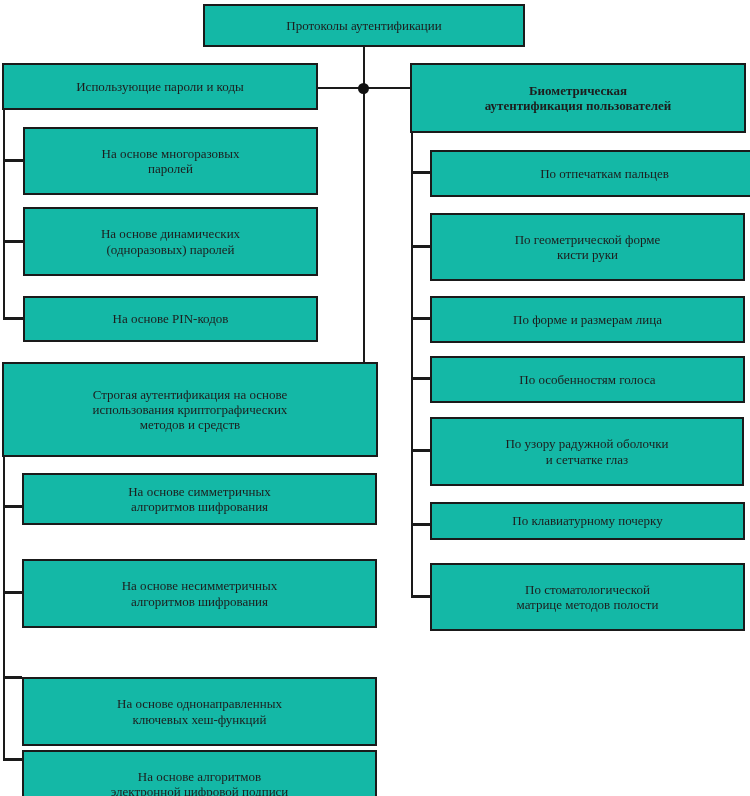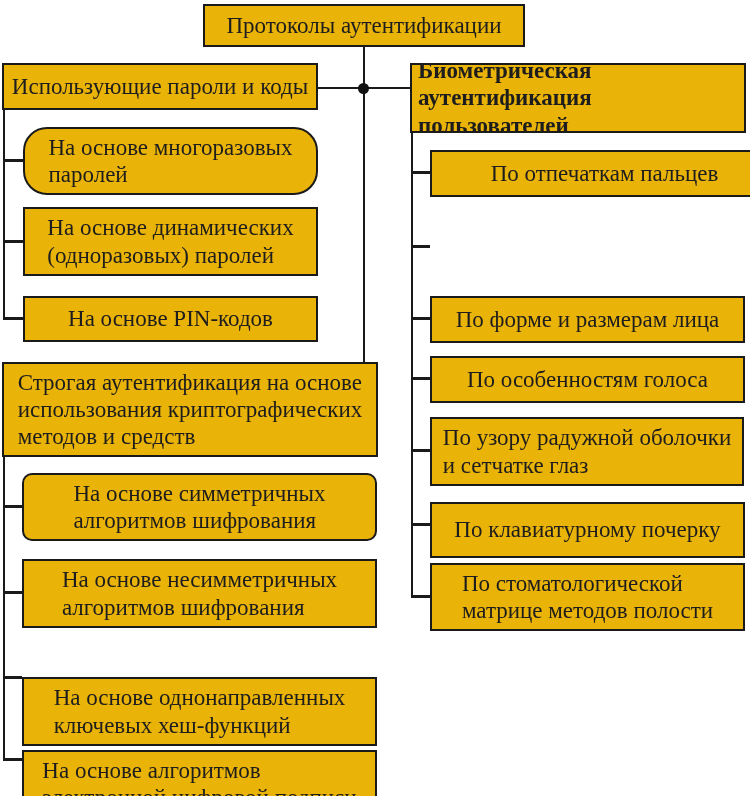--- a/index.html
+++ b/index.html
@@ -8,73 +8,73 @@
     width:750px;
     height:796px;
     background:#ffffff;
     font-family:"Liberation Serif","DejaVu Serif",serif;
     overflow:hidden;
   }
   .box{
     position:absolute;
     box-sizing:border-box;
     border:2px solid #1a1a1a;
-    background:#eab308;
+    background:#14b8a6;
     color:#1d1d1d;
     display:flex;
     align-items:center;
     justify-content:center;
-    text-align:left;
+    text-align:center;
     white-space:pre-line;
-    font-size:23px;
+    font-size:13px;
     line-height:1.18;
     padding:2px 6px;
   }
   .line{position:absolute;background:#1a1a1a;}
   .dot{position:absolute;width:11px;height:11px;border-radius:50%;background:#111111;}
 
   
   #root{left:203px;top:4px;width:322px;height:43px;}
 
   
   #main-v{left:363px;top:45px;width:2px;height:317px;}
   #main-h{left:318px;top:87px;width:93px;height:2px;}
   #junction{left:358px;top:83px;}
 
   
   #g1p{left:2px;top:63px;width:316px;height:47px;}
   #g1-spine{left:3px;top:108px;width:2px;height:212px;}
   .g1-stub{left:3px;width:20px;height:3px;}
   #g1-stub0{top:159px;} #g1-stub1{top:240px;} #g1-stub2{top:317px;}
-  #g1c0{left:23px;top:127px;width:295px;height:68px;border-radius:24px;}
+  #g1c0{left:23px;top:127px;width:295px;height:68px;}
   #g1c1{left:23px;top:207px;width:295px;height:69px;}
   #g1c2{left:23px;top:296px;width:295px;height:46px;}
 
   
   #g2p{left:2px;top:362px;width:376px;height:95px;}
   #g2-spine{left:3px;top:455px;width:2px;height:306px;}
   .g2-stub{left:3px;width:19px;height:3px;}
   #g2-stub0{top:505px;} #g2-stub1{top:591px;} #g2-stub2{top:676px;} #g2-stub3{top:758px;}
-  #g2c0{left:22px;top:473px;width:355px;height:68px;border-radius:10px;}
+  #g2c0{left:22px;top:473px;width:355px;height:52px;}
   #g2c1{left:22px;top:559px;width:355px;height:69px;}
   #g2c2{left:22px;top:677px;width:355px;height:69px;}
   #g2c3{left:22px;top:750px;width:355px;height:68px;}
 
   
   #g3p{left:410px;top:63px;width:336px;height:70px;font-weight:bold;}
   #g3-spine{left:411px;top:131px;width:2px;height:467px;}
   .g3-stub{left:411px;width:19px;height:3px;}
   #g3-stub0{top:171px;} #g3-stub1{top:245px;} #g3-stub2{top:317px;}
   #g3-stub3{top:377px;} #g3-stub4{top:449px;} #g3-stub5{top:523px;} #g3-stub6{top:595px;}
   #g3c0{left:430px;top:150px;width:349px;height:47px;}
   #g3c1{left:430px;top:213px;width:315px;height:68px;}
   #g3c2{left:430px;top:296px;width:315px;height:47px;}
   #g3c3{left:430px;top:356px;width:315px;height:47px;}
   #g3c4{left:430px;top:417px;width:314px;height:69px;}
-  #g3c5{left:430px;top:502px;width:315px;height:56px;}
+  #g3c5{left:430px;top:502px;width:315px;height:38px;}
   #g3c6{left:430px;top:563px;width:315px;height:68px;}
 </style>
 </head>
 <body>
 
 <div id="canvas">
 
   <div class="box" id="root">Протоколы аутентификации</div>
 
   <div class="line" id="main-v"></div>
@@ -113,20 +113,22 @@
 аутентификация пользователей</div>
   <div class="line" id="g3-spine"></div>
   <div class="line g3-stub" id="g3-stub0"></div>
   <div class="line g3-stub" id="g3-stub1"></div>
   <div class="line g3-stub" id="g3-stub2"></div>
   <div class="line g3-stub" id="g3-stub3"></div>
   <div class="line g3-stub" id="g3-stub4"></div>
   <div class="line g3-stub" id="g3-stub5"></div>
   <div class="line g3-stub" id="g3-stub6"></div>
   <div class="box" id="g3c0">По отпечаткам пальцев</div>
+  <div class="box" id="g3c1">По геометрической форме
+кисти руки</div>
   <div class="box" id="g3c2">По форме и размерам лица</div>
   <div class="box" id="g3c3">По особенностям голоса</div>
   <div class="box" id="g3c4">По узору радужной оболочки
 и сетчатке глаз</div>
   <div class="box" id="g3c5">По клавиатурному почерку</div>
   <div class="box" id="g3c6">По стоматологической
 матрице методов полости</div>
 
 </div>
 

